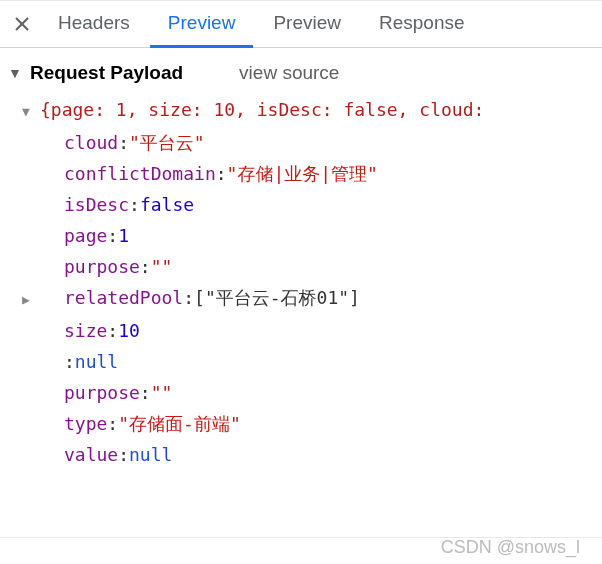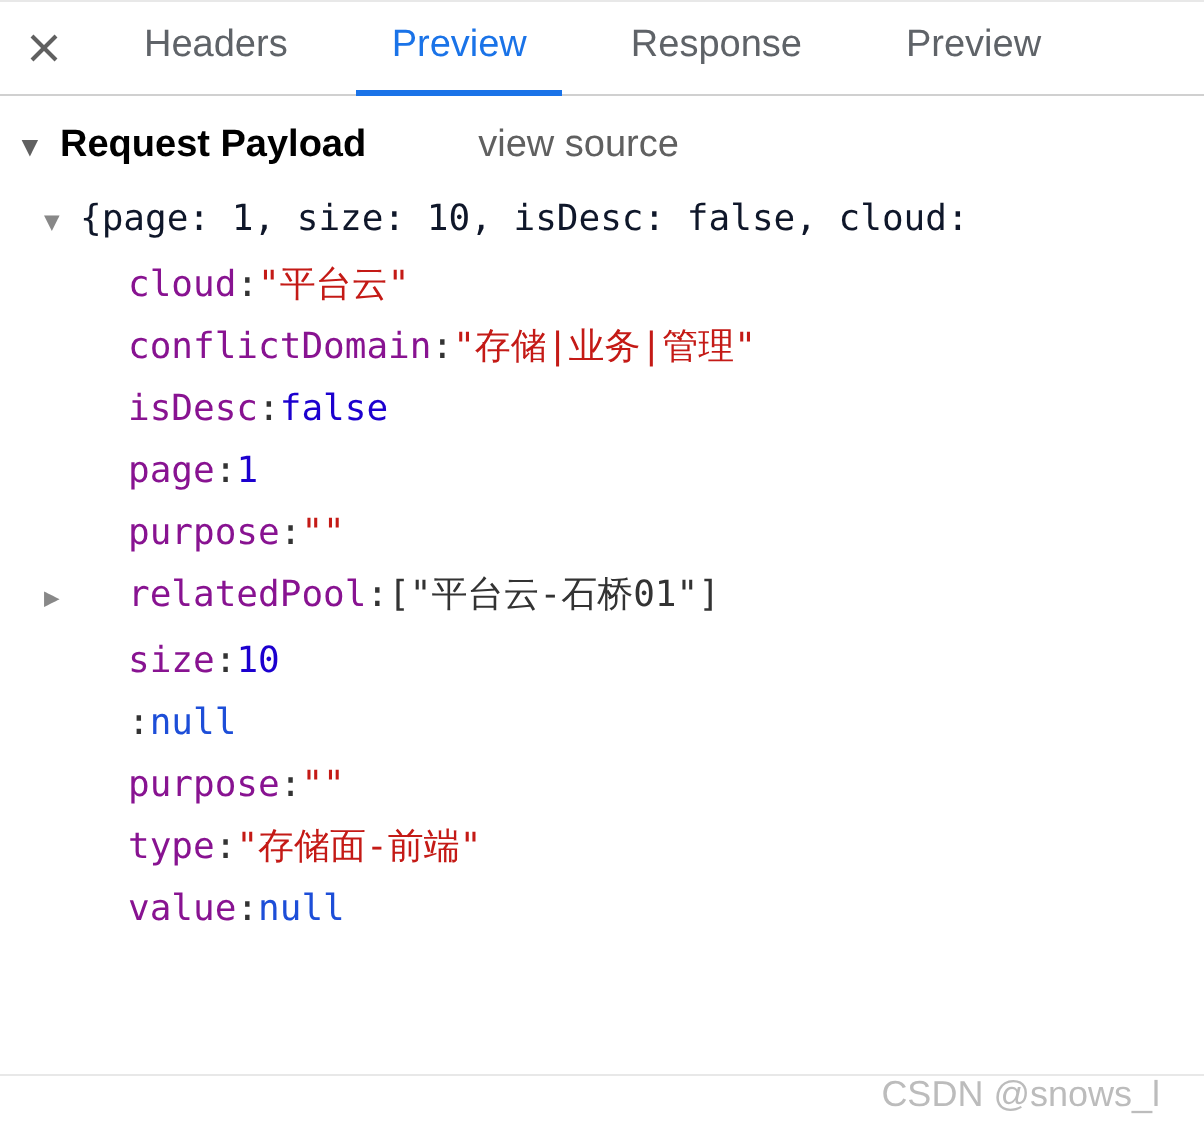--- a/index.html
+++ b/index.html
@@ -12,21 +12,21 @@
       color: #303942;
       position: relative;
     }
     .tabs {
       display: flex;
       align-items: center;
       height: 48px;
       border-bottom: 1px solid #d0d0d0;
       border-top: 1px solid #e8e8e8;
       padding: 0 6px;
-      gap: 16px;
+      gap: 2px;
     }
     .close-icon {
       width: 32px;
       display: flex;
       align-items: center;
       justify-content: center;
       cursor: pointer;
     }
     .close-icon svg { width: 18px; height: 18px; stroke: #606060; stroke-width: 2; }
     .tab {
@@ -64,21 +64,21 @@
     .row { display: flex; align-items: baseline; }
     .toggle { color: #888; width: 18px; display: inline-block; cursor: pointer; font-size: 13px; }
     .indent { display:inline-block; width: 24px; }
     .key { color: #881391; }
     .colon { color: #333; }
     .str { color: #c41a16; }
     .num { color: #1c00cf; }
     .bool { color: #1c00cf; }
     .null { color: #1d4ed8; }
     .punct { color: #333; }
-    .summary { color: #0f172a; }
+    .summary { color: #b91c1c; }
     .footer {
       position: absolute;
       bottom: 6px;
       right: 22px;
       font-size: 18px;
       color: #bcbcbc;
       font-family: -apple-system, sans-serif;
     }
     .hr-bottom {
       position: absolute;
@@ -92,22 +92,22 @@
 
 <div class="tabs">
   <div class="close-icon">
     <svg viewBox="0 0 18 18">
         <line x1="3" y1="3" x2="15" y2="15"></line>
         <line x1="15" y1="3" x2="3" y2="15"></line>
       </svg>
   </div>
   <div class="tab">Headers</div>
   <div class="tab active">Preview</div>
+  <div class="tab">Preview</div>
   <div class="tab">Response</div>
-  <div class="tab">Preview</div>
 </div>
 
 <div class="section-header">
   <span class="arrow">▼</span>
   <span class="title">Request Payload</span>
   <span class="viewsrc">view source</span>
 </div>
 
 <div class="tree">
   <div class="row">

